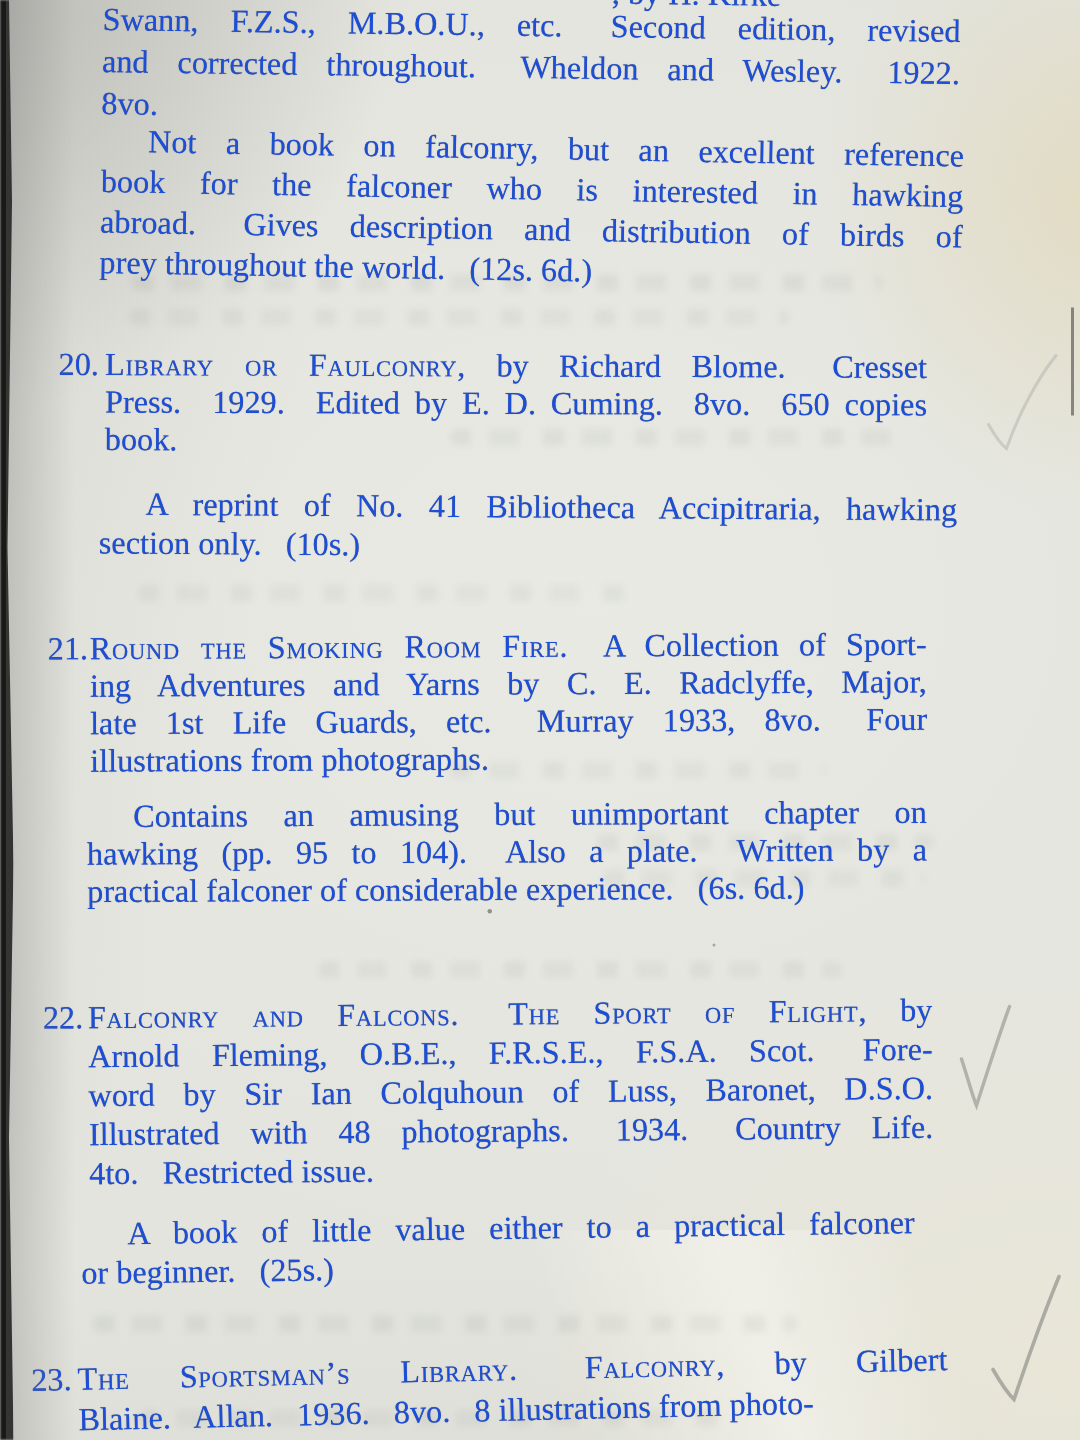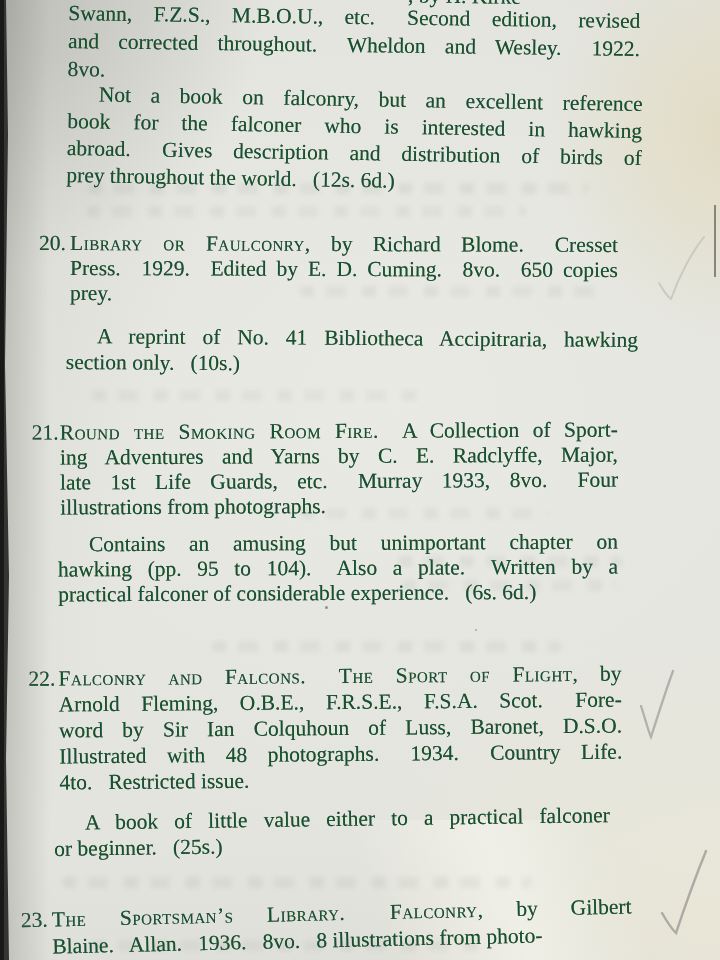--- a/index.html
+++ b/index.html
@@ -1,20 +1,20 @@
 <!DOCTYPE html>
 <html><head>
 <meta charset="utf-8">
 <style>
   html,body{margin:0;padding:0;background:#888;}
   .photo{
     position:relative;width:720px;height:960px;overflow:hidden;
     background:#e3e4de;
     font-family:"Liberation Serif","DejaVu Serif",serif;
-    color:#14532d;
+    color:#1d4ed8;
   }
   .paper-shading{
     position:absolute;inset:0;pointer-events:none;
     background:
       radial-gradient(420px 420px at -4% -2%, rgba(110,110,106,.28), rgba(110,110,106,0) 70%),
       radial-gradient(260px 300px at 101% 14%, rgba(223,204,152,.38), rgba(223,204,152,0) 70%),
       radial-gradient(520px 420px at 99% 96%, rgba(240,234,212,.55), rgba(240,234,212,0) 72%),
       radial-gradient(700px 560px at 55% 42%, rgba(242,243,237,.38), rgba(242,243,237,0) 80%),
       linear-gradient(105deg, rgba(200,201,195,.5) 0%, rgba(200,201,195,0) 28%),
       linear-gradient(0deg, rgba(214,215,209,.35) 0%, rgba(214,215,209,0) 12%);
@@ -119,21 +119,21 @@
       <div class="line"><span>Not a book on falconry, but an excellent reference</span></div>
       <div class="line"><span>book for the falconer who is interested in hawking</span></div>
       <div class="line"><span>abroad.  Gives description and distribution of birds of</span></div>
       <div class="line last"><span>prey throughout the world.  (12s. 6d.)</span></div>
     </div>
 
   <div id="b-20" class="tb">
     <span class="num">20.</span>
   <div class="line"><span class="sc">Library or Faulconry,</span><span> by Richard Blome.  Cresset</span></div>
       <div class="line"><span>Press.  1929.  Edited by E. D. Cuming.  8vo.  650 copies</span></div>
-      <div class="line last"><span>prey.</span></div>
+      <div class="line last"><span>book.</span></div>
     </div>
   <div id="b-20-note" class="tb note">
       <div class="line"><span>A reprint of No. 41 Bibliotheca Accipitraria, hawking</span></div>
       <div class="line last"><span>section only.  (10s.)</span></div>
     </div>
 
   <div id="b-21" class="tb">
     <span class="num">21.</span>
   <div class="line"><span class="sc">Round the Smoking Room Fire.</span><span>  A Collection of Sport-</span></div>
       <div class="line"><span>ing Adventures and Yarns by C. E. Radclyffe, Major,</span></div>

